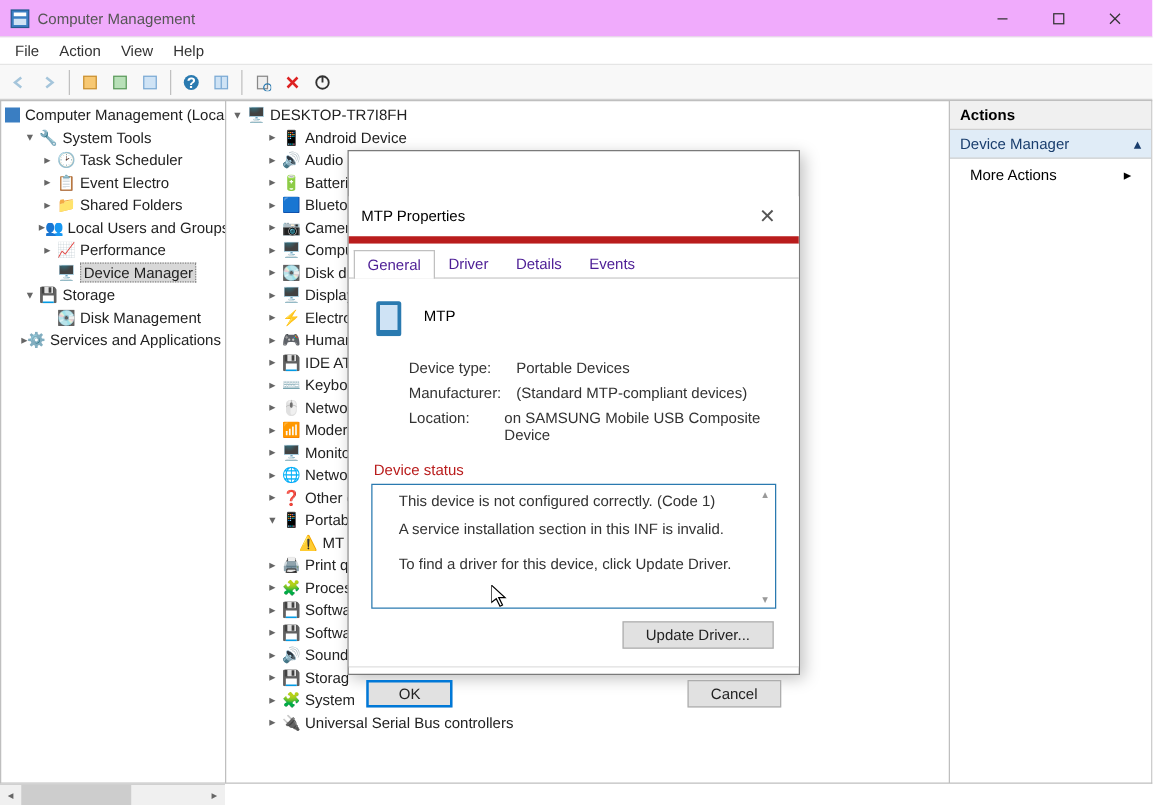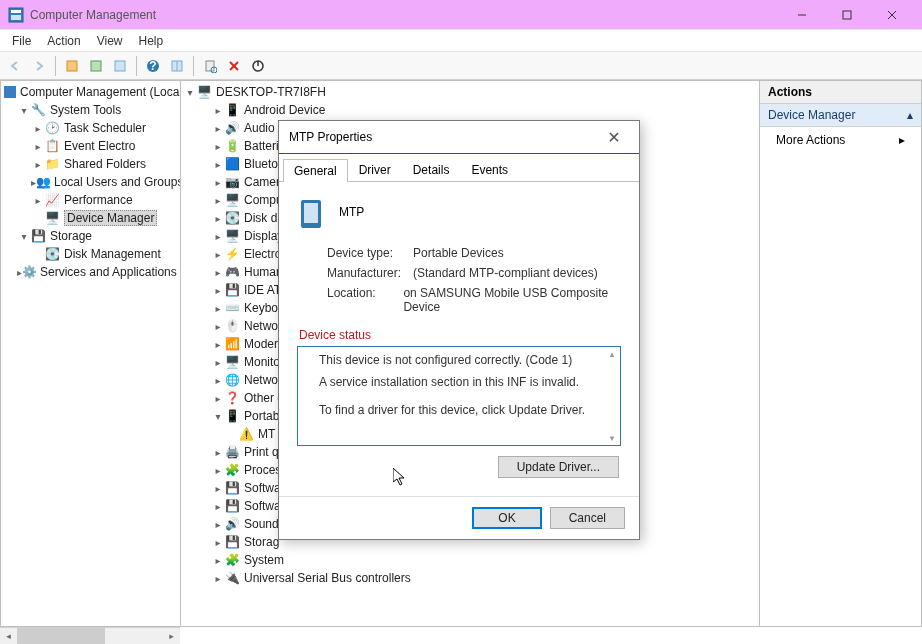--- a/index.html
+++ b/index.html
@@ -38,40 +38,40 @@
 .tree .ind2 { padding-left: 28px; }
 .tree .ind3 { padding-left: 42px; }
 
 
 .actions-head { background: #f0f0f0; padding: 4px 8px; font-weight: bold; border-bottom: 1px solid #d0d0d0; }
 .actions-sub { background: #e0ecf7; padding: 4px 8px; display: flex; justify-content: space-between; align-items: center; border-bottom: 1px solid #d0d0d0; color: #1a3e6e; }
 .actions-item { padding: 6px 16px; display: flex; justify-content: space-between; align-items: center; }
 
 
 .dialog { position: absolute; left: 278px; top: 120px; width: 362px; height: 420px; background: #fff; border: 1px solid #7a7a7a; box-shadow: 3px 3px 12px rgba(0,0,0,0.25); z-index: 100; display: flex; flex-direction: column; }
-.dlg-title { height: 30px; display: flex; align-items: center; padding: 16px 10px; background: #fff; border-bottom: 1px solid #b91c1c; }
+.dlg-title { height: 30px; display: flex; align-items: center; padding: 16px 10px; background: #fff; border-bottom: 6px solid #b91c1c; margin-top: 36px; }
 .dlg-title .t { flex: 1; }
 .dlg-close { width: 30px; height: 28px; display: flex; align-items: center; justify-content: center; color: #555; font-size: 16px; }
 .tabrow { display: flex; padding: 4px 4px 0 4px; border-bottom: 1px solid #c0c0c0; background: #fff; }
-.tab { padding: 4px 10px; border: 1px solid transparent; border-bottom: none; color: #000000; }
+.tab { padding: 4px 10px; border: 1px solid transparent; border-bottom: none; color: #4c1d95; }
 .tab.active { border-color: #c0c0c0; background: #fff; position: relative; top: 1px; }
 .dlg-body { flex: 1; padding: 14px 18px; background: #fff; }
 .dev-head { display: flex; align-items: center; margin-bottom: 18px; }
 .dev-head .icon { width: 32px; height: 32px; margin-right: 10px; }
 .info-row { display: flex; margin: 6px 0 6px 30px; }
 .info-row .lbl { width: 86px; color: #333; }
 .info-row .val { color: #333; }
 .fieldset { border: none; margin-top: 14px; }
 .fieldset .legend { color: #b91c1c; margin-bottom: 4px; margin-left: 2px; }
 .status-box { border: 1px solid #2a7ab0; height: 100px; padding: 6px 21px; font-size: 11.5px; color: #333; position: relative; background: #fff; }
 .status-box .scroll { position: absolute; right: 0; top: 0; bottom: 0; width: 16px; display: flex; flex-direction: column; justify-content: space-between; }
 .scroll-arrow { height: 14px; display:flex; align-items:center; justify-content:center; color:#999; font-size:9px; }
 .btn { background: #e1e1e1; border: 1px solid #adadad; padding: 3px 18px; color: #222; }
 .btn.primary { border: 2px solid #0078d7; padding: 2px 24px; }
-.btn-row { display: flex; justify-content: flex-end; gap: 8px; padding: 10px 14px; border-top: 1px solid #e0e0e0; }
+.btn-row { display: flex; justify-content: space-between; gap: 8px; padding: 10px 14px; border-top: 1px solid #e0e0e0; }
 .upd-row { display:flex; justify-content:flex-end; margin-top:10px; padding-right:2px; }
 
 
 .hscroll { position: absolute; bottom: 0; left: 0; width: 180px; height: 17px; background: #f0f0f0; border-top: 1px solid #d0d0d0; display: flex; }
 .hscroll .ar { width: 17px; display:flex; align-items:center; justify-content:center; background:#f0f0f0; color:#666; font-size:9px; }
 .hscroll .track { flex:1; background:#f0f0f0; }
 .hscroll .thumb { width:60%; height:100%; background:#cdcdcd; }
 
 .cursor { position: absolute; left: 393px; top: 468px; z-index: 200; pointer-events: none; }
 

